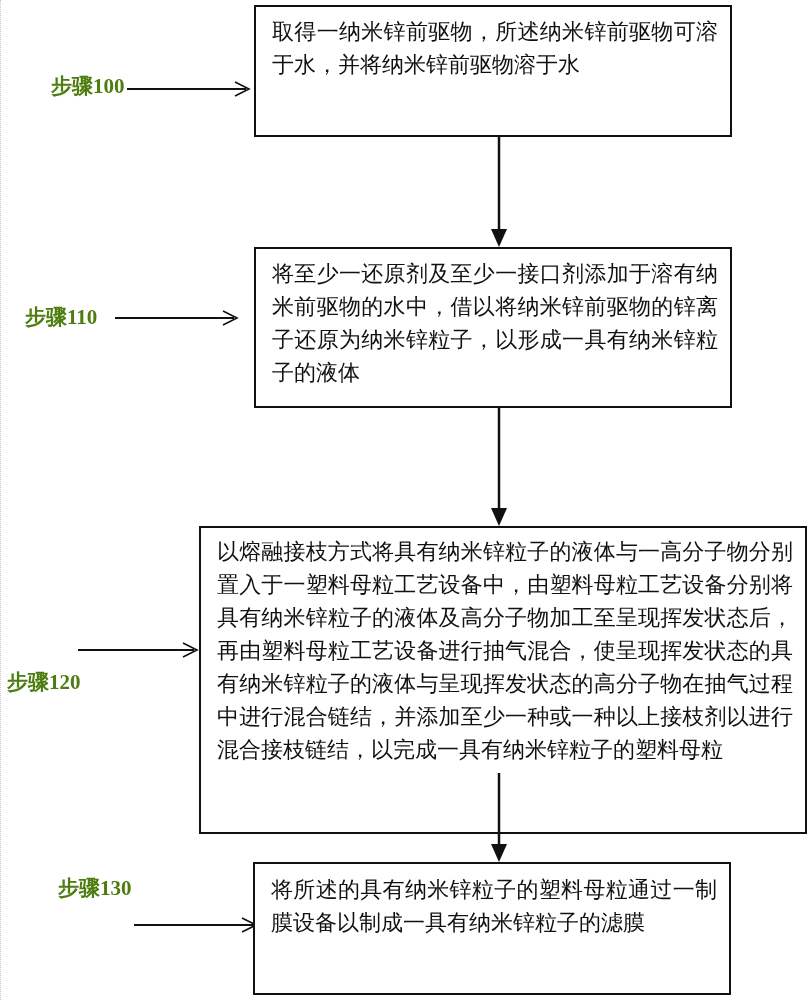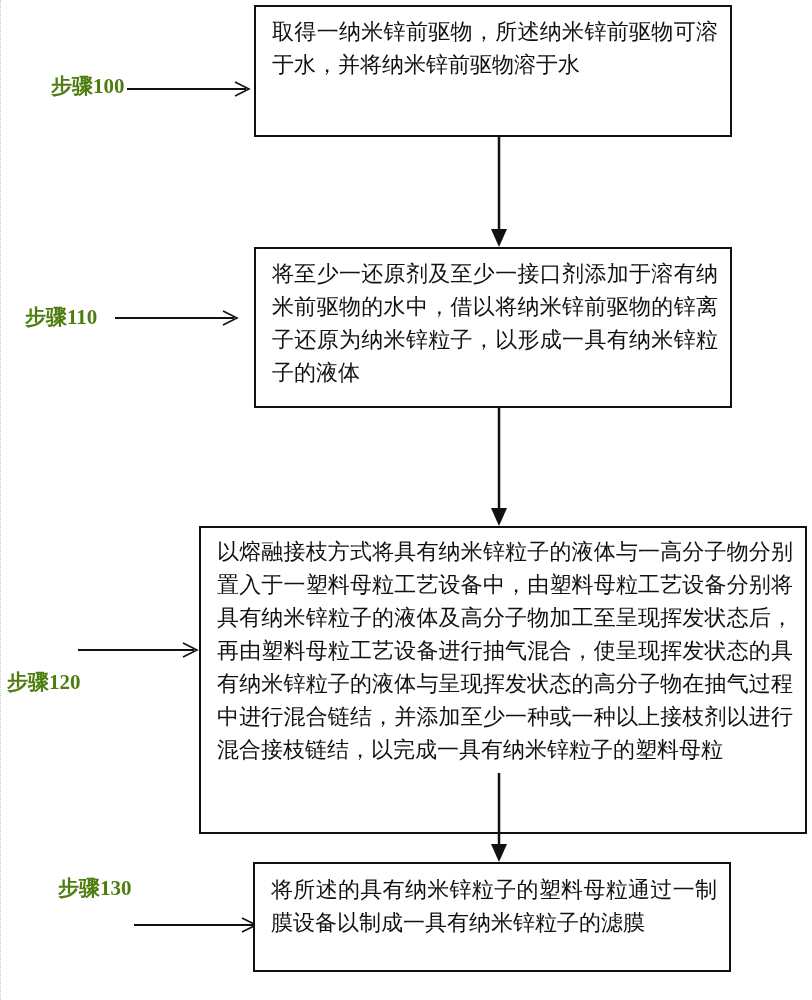--- a/index.html
+++ b/index.html
@@ -26,21 +26,21 @@
   .process-box .box-text {
     font-size: 22px;
     line-height: 33px;
     text-align: justify;
     letter-spacing: 0px;
     color: #111111;
   }
   #box-step-100 { left: 253px; top: 5px;   width: 478px; height: 132px; padding: 8px 12px 0 16px; }
   #box-step-110 { left: 253px; top: 247px; width: 478px; height: 161px; padding: 8px 12px 0 16px; }
   #box-step-120 { left: 198px; top: 526px; width: 608px; height: 308px; padding: 7px 12px 5px 16px; }
-  #box-step-130 { left: 252px; top: 862px; width: 478px; height: 110px; padding: 9px 12px 0 16px; }
+  #box-step-130 { left: 252px; top: 862px; width: 478px; height: 133px; padding: 9px 12px 0 16px; }
 
   .step-label {
     position: absolute;
     font-size: 21px;
     font-weight: bold;
     white-space: nowrap;
     color: #4d7c0f;
   }
   #label-step-100 { left: 50px; top: 72px; }
   #label-step-110 { left: 24px; top: 303px; }

